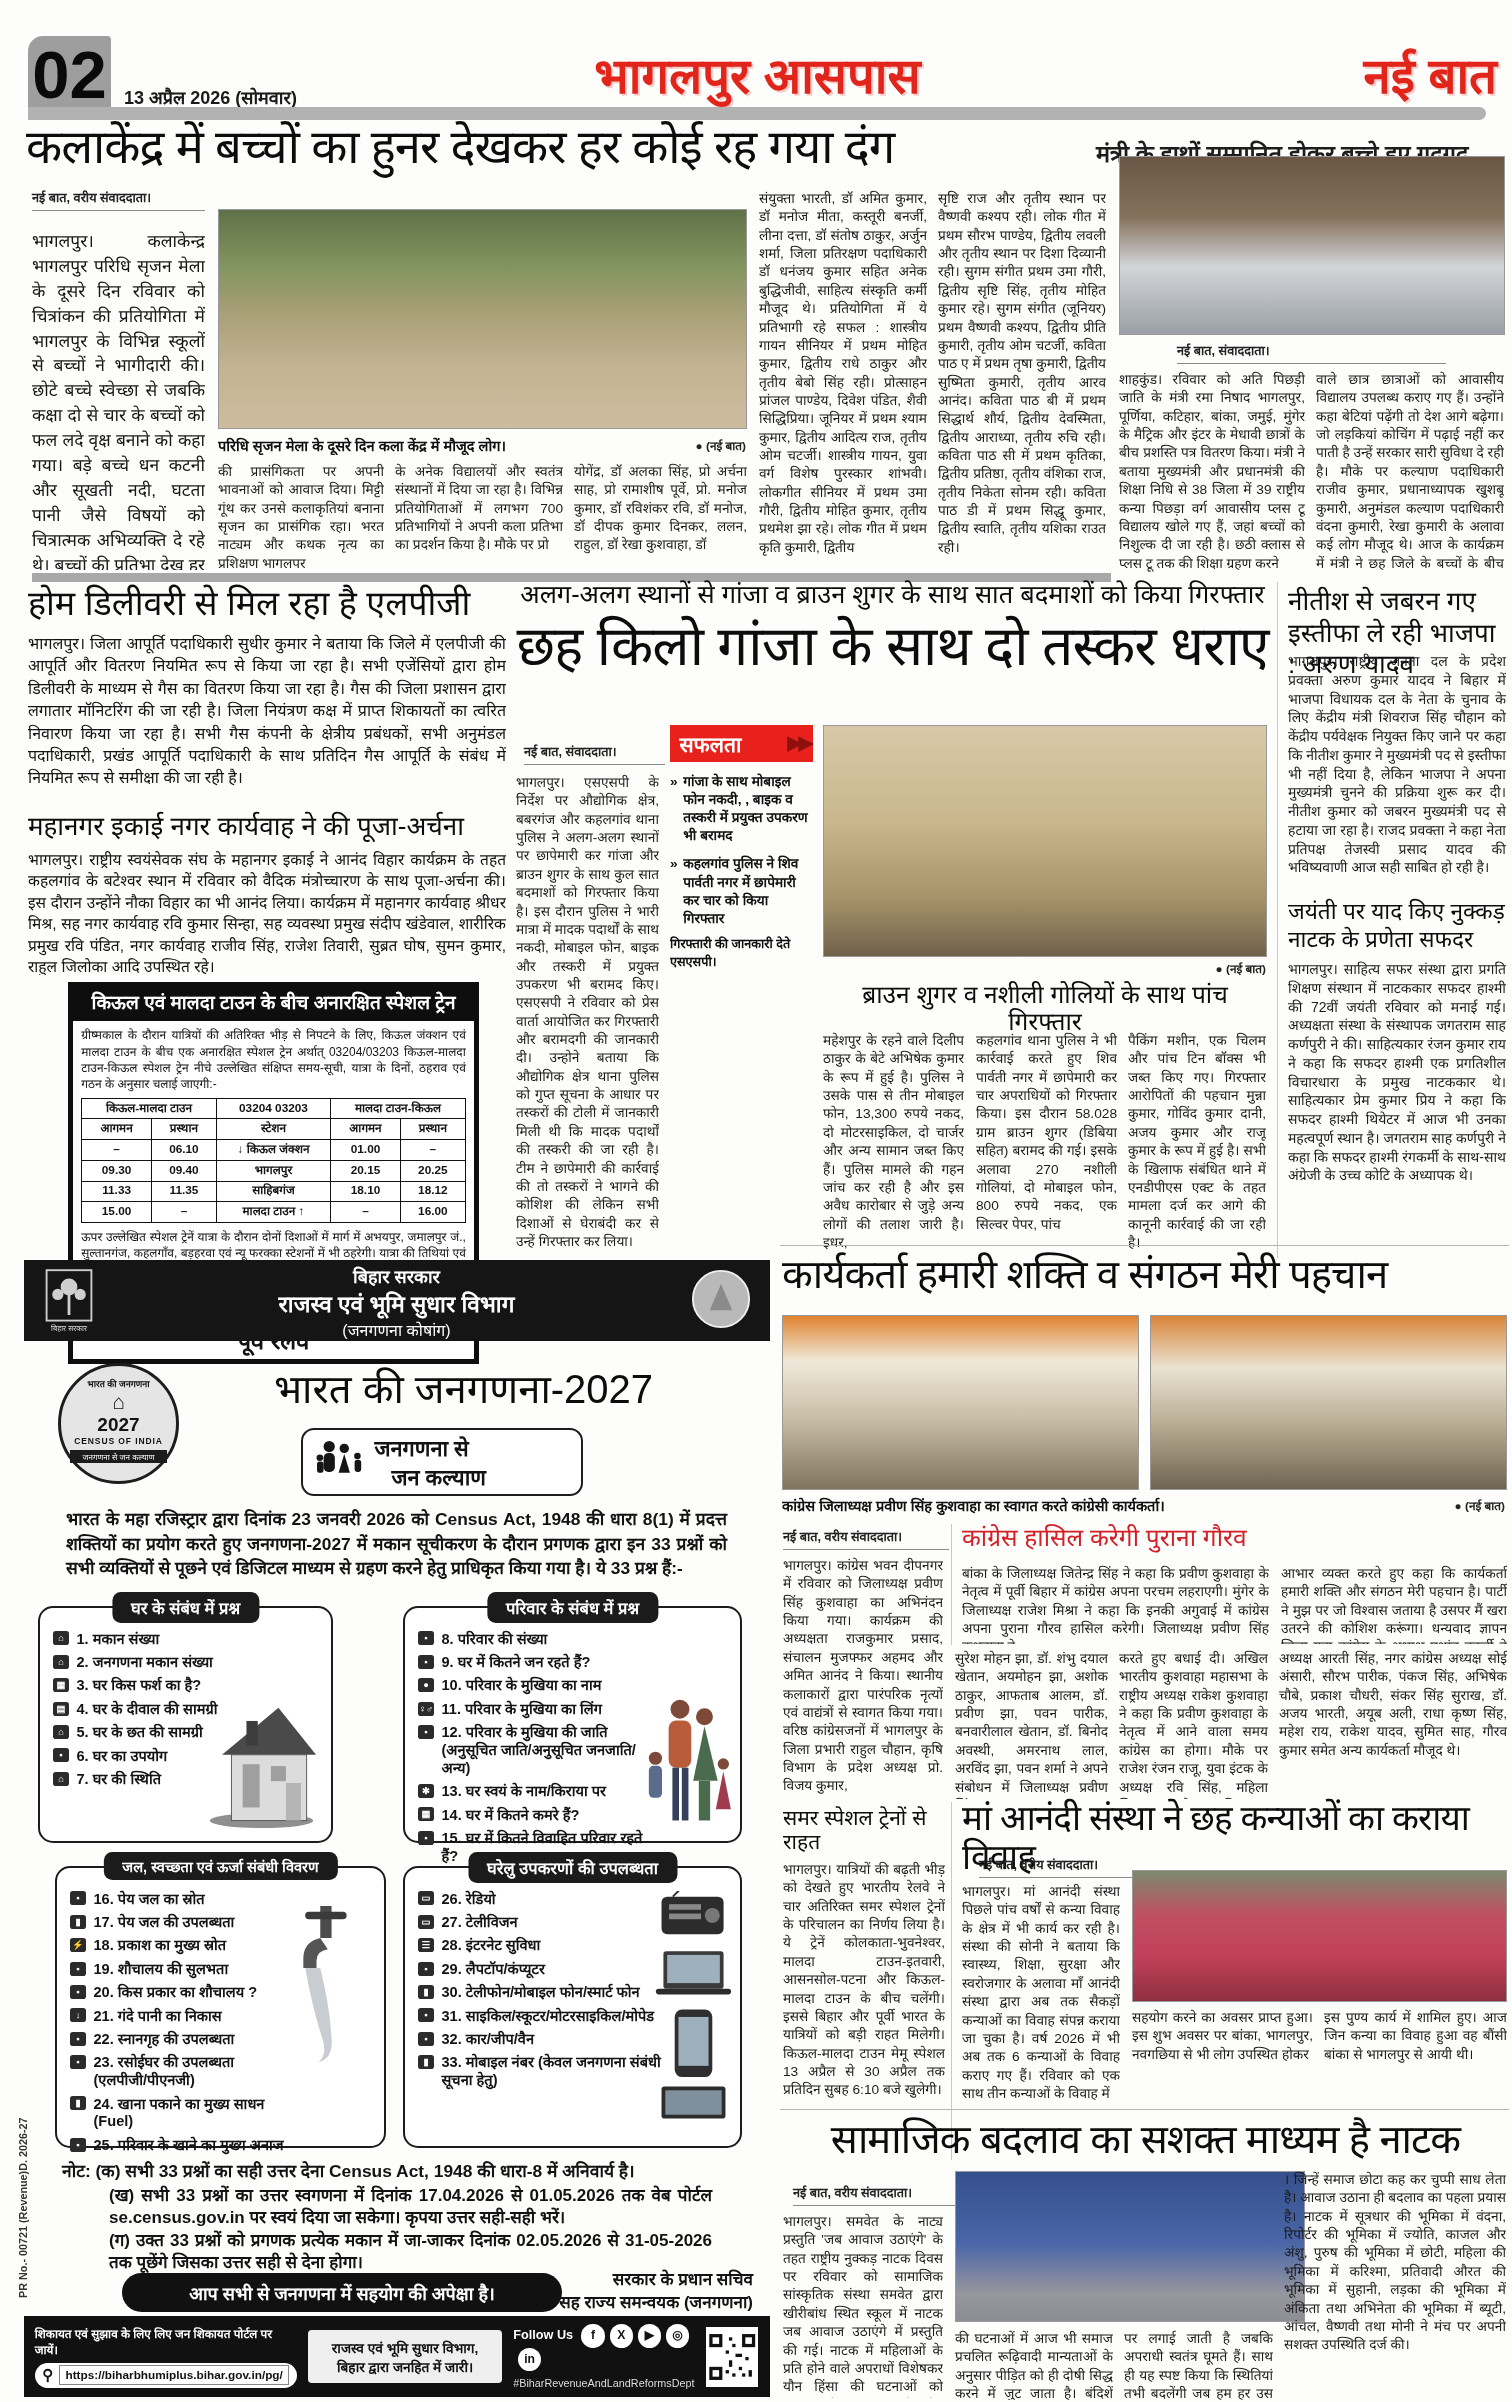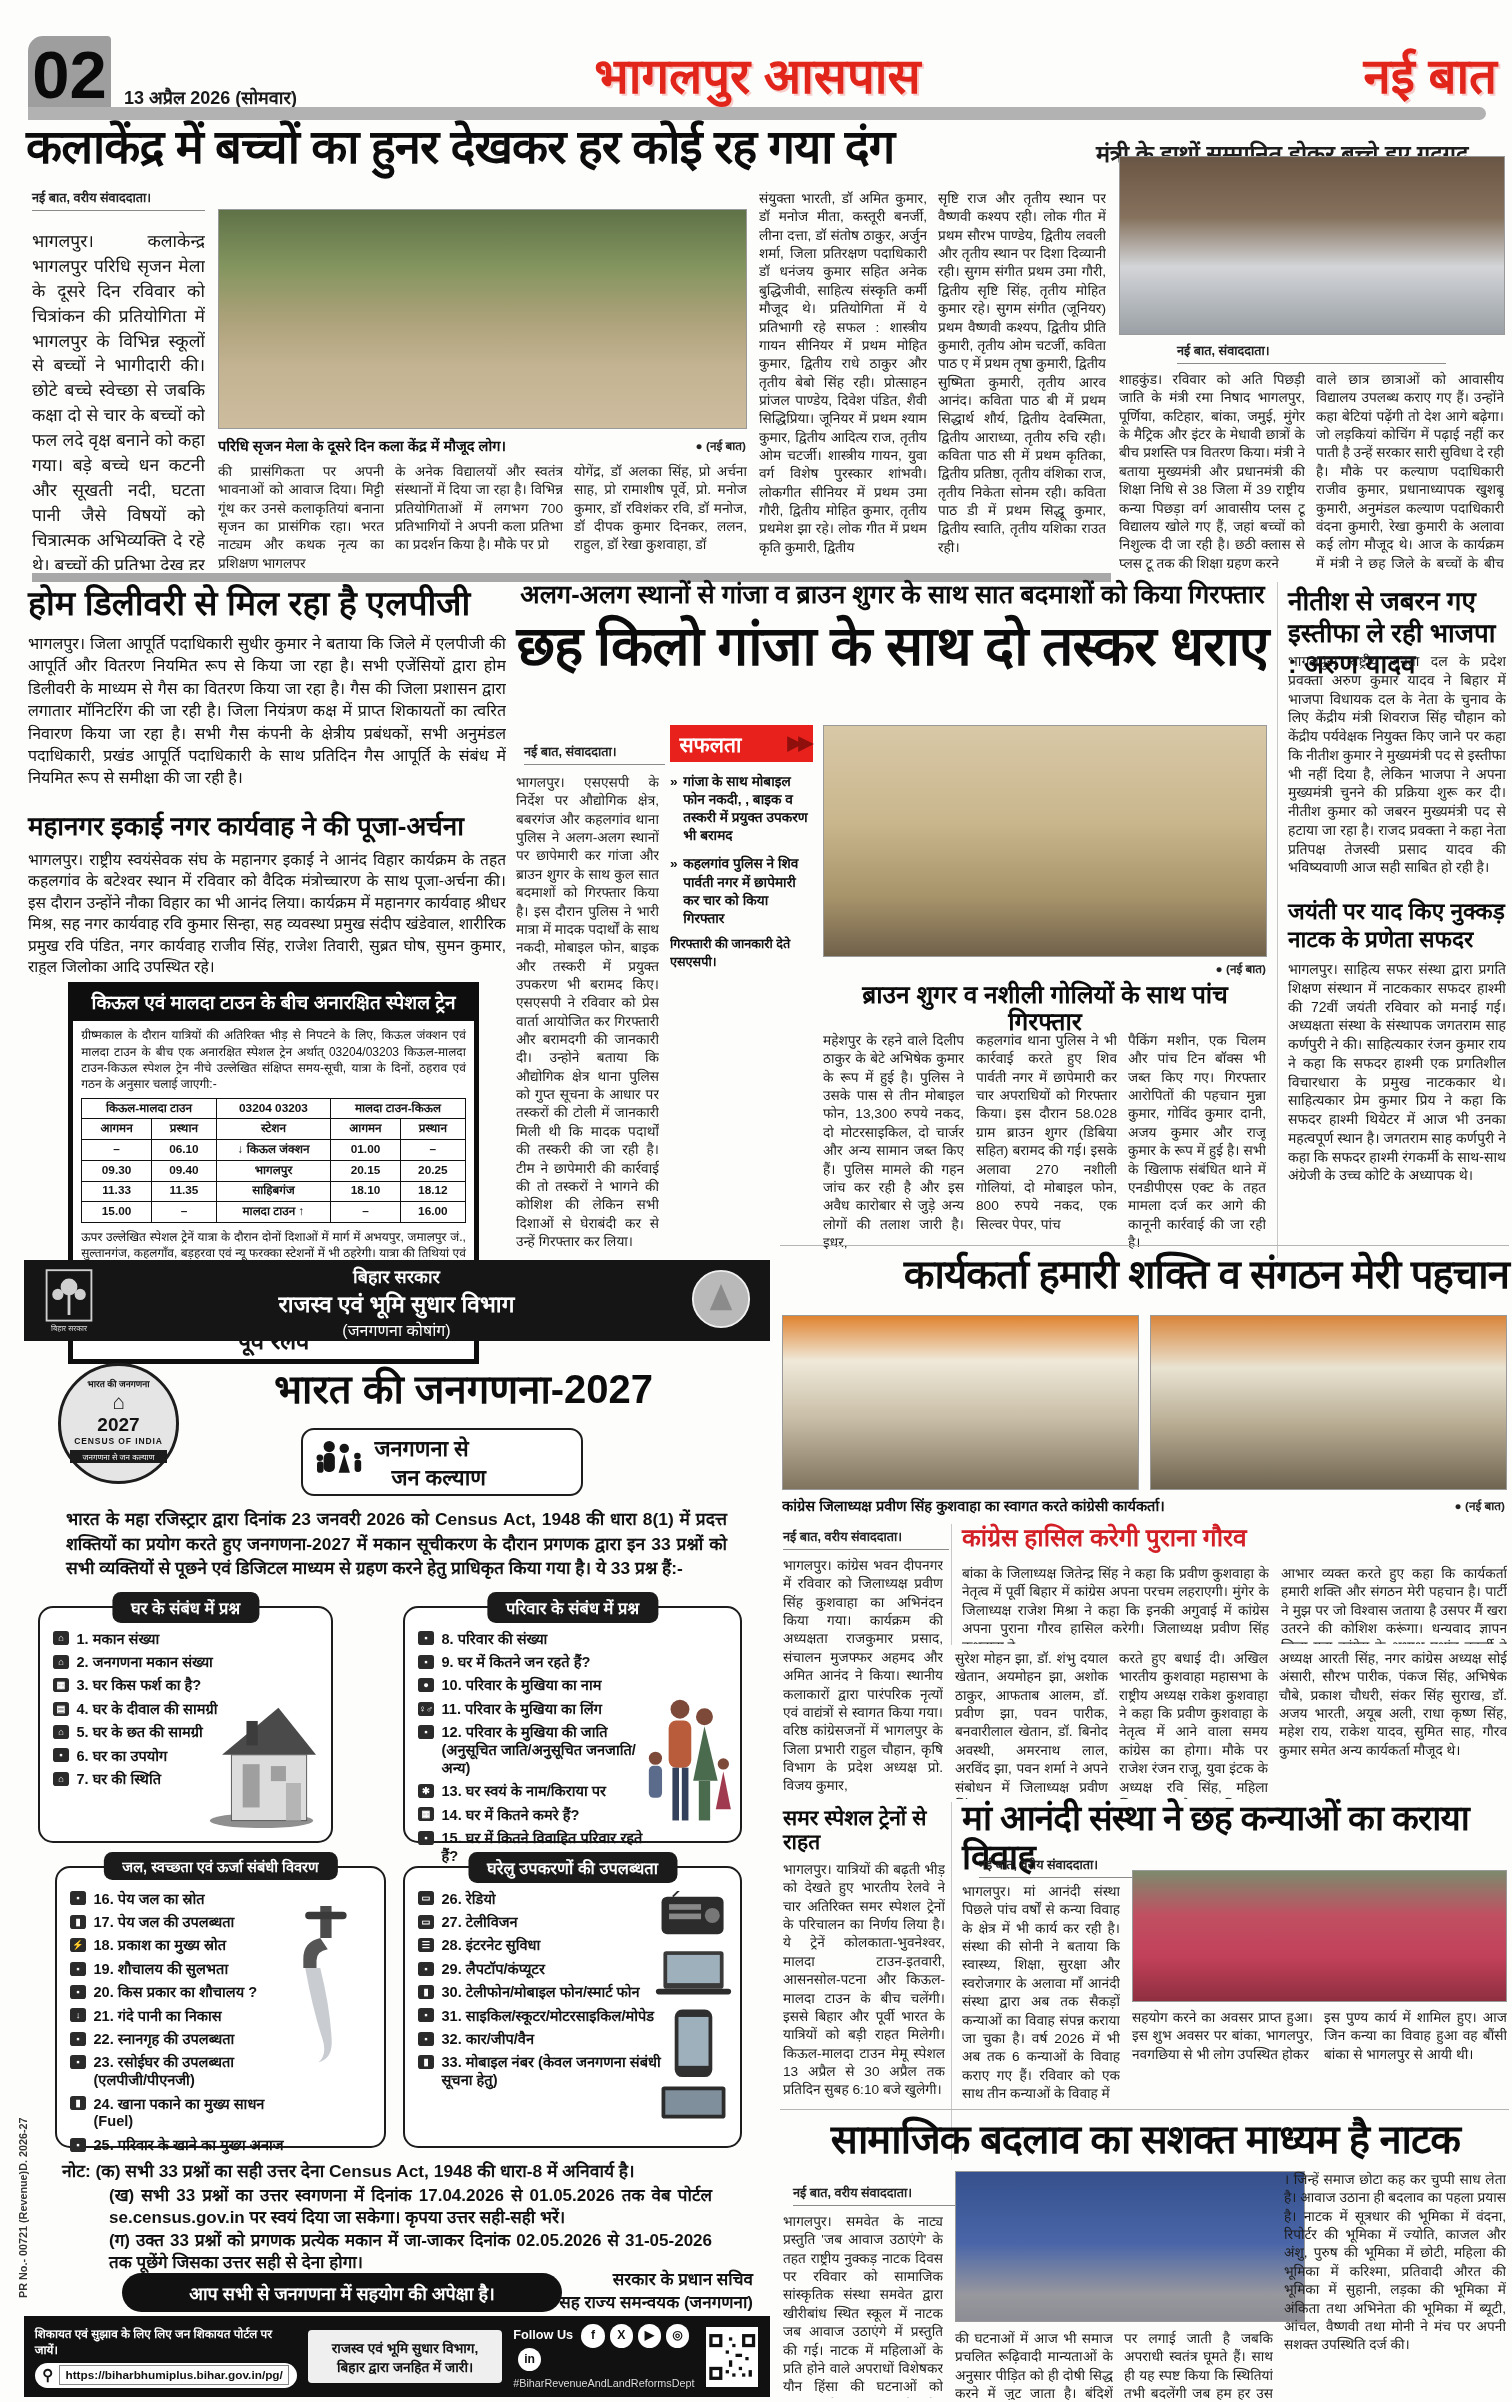--- a/index.html
+++ b/index.html
@@ -2,21 +2,21 @@
 <html style="font-size:15px"><head>
 <meta charset="utf-8">
 <style>
   html,body{margin:0;padding:0;background:#e8e8e8}
   .page{position:relative;width:1512px;height:2402px;background:#fdfdfc;margin:0 auto;
         font-family:"Liberation Sans",sans-serif;color:#131313;overflow:hidden}
   .abs{position:absolute}
   .j{text-align:justify}
   .bt{font-size:13.7px;line-height:1.34;color:#1c1c1c;overflow:hidden;text-align:justify}
   .btl{font-size:17.4px;line-height:1.43;color:#161616;overflow:hidden;text-align:justify;font-weight:500}
-  .hd{font-weight:700;color:#0c0c0c;line-height:1.12}
+  .hd{font-weight:400;color:#0c0c0c;line-height:1.12}
   .red{color:#e1251b}
   .byline{font-size:12.7px;font-weight:bold;text-align:left;color:#222}
   .rule{height:0;border-bottom:1.4px solid #8a8a8a;margin-top:3.8px}
   .cap{font-size:14.6px;font-weight:bold;color:#101010;overflow:hidden}
   .credit{font-size:11.8px;font-weight:bold;color:#222;text-align:right}
   .photo{position:absolute;border:0.9px solid #999;box-sizing:border-box}
   .photo-crowd{background:linear-gradient(180deg,#5f7247 0%,#83955f 26%,#a9a077 48%,#c4b392 72%,#cdbc9e 100%)}
   .photo-girls{background:linear-gradient(180deg,#6a5644 0%,#85715c 34%,#d3d5d8 62%,#9aa0a5 100%)}
   .photo-police{background:linear-gradient(180deg,#d8c8a6 0%,#c9b68d 42%,#a8946b 74%,#70614a 100%)}
   .photo-cong1{background:linear-gradient(180deg,#e0832f 0%,#efe9da 26%,#cabfa8 58%,#80745f 100%)}
@@ -181,21 +181,21 @@
   <div class="abs bt" style="left:976px;top:1032px;width:141px;height:226px">कहलगांव थाना पुलिस ने भी कार्रवाई करते हुए शिव पार्वती नगर में छापेमारी कर चार अपराधियों को गिरफ्तार किया। इस दौरान 58.028 ग्राम ब्राउन शुगर (डिबिया सहित) बरामद की गई। इसके अलावा 270 नशीली गोलियां, दो मोबाइल फोन, 800 रुपये नकद, एक सिल्वर पेपर, पांच</div>
   <div class="abs bt" style="left:1128px;top:1032px;width:138px;height:226px">पैकिंग मशीन, एक चिलम और पांच टिन बॉक्स भी जब्त किए गए। गिरफ्तार आरोपितों की पहचान मुन्ना कुमार, गोविंद कुमार दानी, अजय कुमार और राजू कुमार के रूप में हुई है। सभी के खिलाफ संबंधित थाने में एनडीपीएस एक्ट के तहत मामला दर्ज कर आगे की कानूनी कार्रवाई की जा रही है।</div>
 
   <div class="vr" style="left:1277px;top:582px;height:676px"></div>
   <div class="abs hd" style="left:1288px;top:586px;width:218px;font-size:26px;line-height:1.22">नीतीश से जबरन गए इस्तीफा ले रही भाजपा : अरुण यादव</div>
   <div class="abs bt" style="left:1288px;top:652px;width:218px;height:239px;font-size:14px">भागलपुर। राष्ट्रीय जनता दल के प्रदेश प्रवक्ता अरुण कुमार यादव ने बिहार में भाजपा विधायक दल के नेता के चुनाव के लिए केंद्रीय मंत्री शिवराज सिंह चौहान को केंद्रीय पर्यवेक्षक नियुक्त किए जाने पर कहा कि नीतीश कुमार ने मुख्यमंत्री पद से इस्तीफा भी नहीं दिया है, लेकिन भाजपा ने अपना मुख्यमंत्री चुनने की प्रक्रिया शुरू कर दी। नीतीश कुमार को जबरन मुख्यमंत्री पद से हटाया जा रहा है। राजद प्रवक्ता ने कहा नेता प्रतिपक्ष तेजस्वी प्रसाद यादव की भविष्यवाणी आज सही साबित हो रही है।</div>
   <div class="abs hd" style="left:1288px;top:898px;width:218px;font-size:22.6px;line-height:1.22">जयंती पर याद किए नुक्कड़ नाटक के प्रणेता सफदर</div>
   <div class="abs bt" style="left:1288px;top:960px;width:218px;height:298px;font-size:14px">भागलपुर। साहित्य सफर संस्था द्वारा प्रगति शिक्षण संस्थान में नाटककार सफदर हाश्मी की 72वीं जयंती रविवार को मनाई गई। अध्यक्षता संस्था के संस्थापक जगतराम साह कर्णपुरी ने की। साहित्यकार रंजन कुमार राय ने कहा कि सफदर हाश्मी एक प्रगतिशील विचारधारा के प्रमुख नाटककार थे। साहित्यकार प्रेम कुमार प्रिय ने कहा कि सफदर हाश्मी थियेटर में आज भी उनका महत्वपूर्ण स्थान है। जगतराम साह कर्णपुरी ने कहा कि सफदर हाश्मी रंगकर्मी के साथ-साथ अंग्रेजी के उच्च कोटि के अध्यापक थे।</div>
 
   <div class="hrline" style="left:780px;top:1245px;width:729px"></div>
-  <div class="abs hd" style="left:782px;top:1252px;width:727px;font-size:40px;text-align:right;letter-spacing:-0.9px">कार्यकर्ता हमारी शक्ति व संगठन मेरी पहचान</div>
+  <div class="abs hd" style="left:782px;top:1252px;width:727px;font-size:40px;text-align:left;letter-spacing:-0.9px">कार्यकर्ता हमारी शक्ति व संगठन मेरी पहचान</div>
   <div class="photo photo-cong1" style="left:782px;top:1315px;width:357px;height:175px"></div>
   <div class="photo photo-cong2" style="left:1150px;top:1315px;width:357px;height:175px"></div>
   <div class="abs cap" style="left:782px;top:1495px;width:584px">कांग्रेस जिलाध्यक्ष प्रवीण सिंह कुशवाहा का स्वागत करते कांग्रेसी कार्यकर्ता।</div>
   <div class="abs credit" style="left:1392px;top:1497px;width:113px">● (नई बात)</div>
   <div class="abs" style="left:783px;top:1527px;width:166px">
     <div class="byline">नई बात, वरीय संवाददाता।</div>
     <div class="rule"></div>
   </div>
   <div class="vr" style="left:951px;top:1524px;height:121px"></div>
   <div class="abs hd" style="left:962px;top:1524px;width:311px;font-size:24.5px;color:#d31f26">कांग्रेस हासिल करेगी पुराना गौरव</div>

